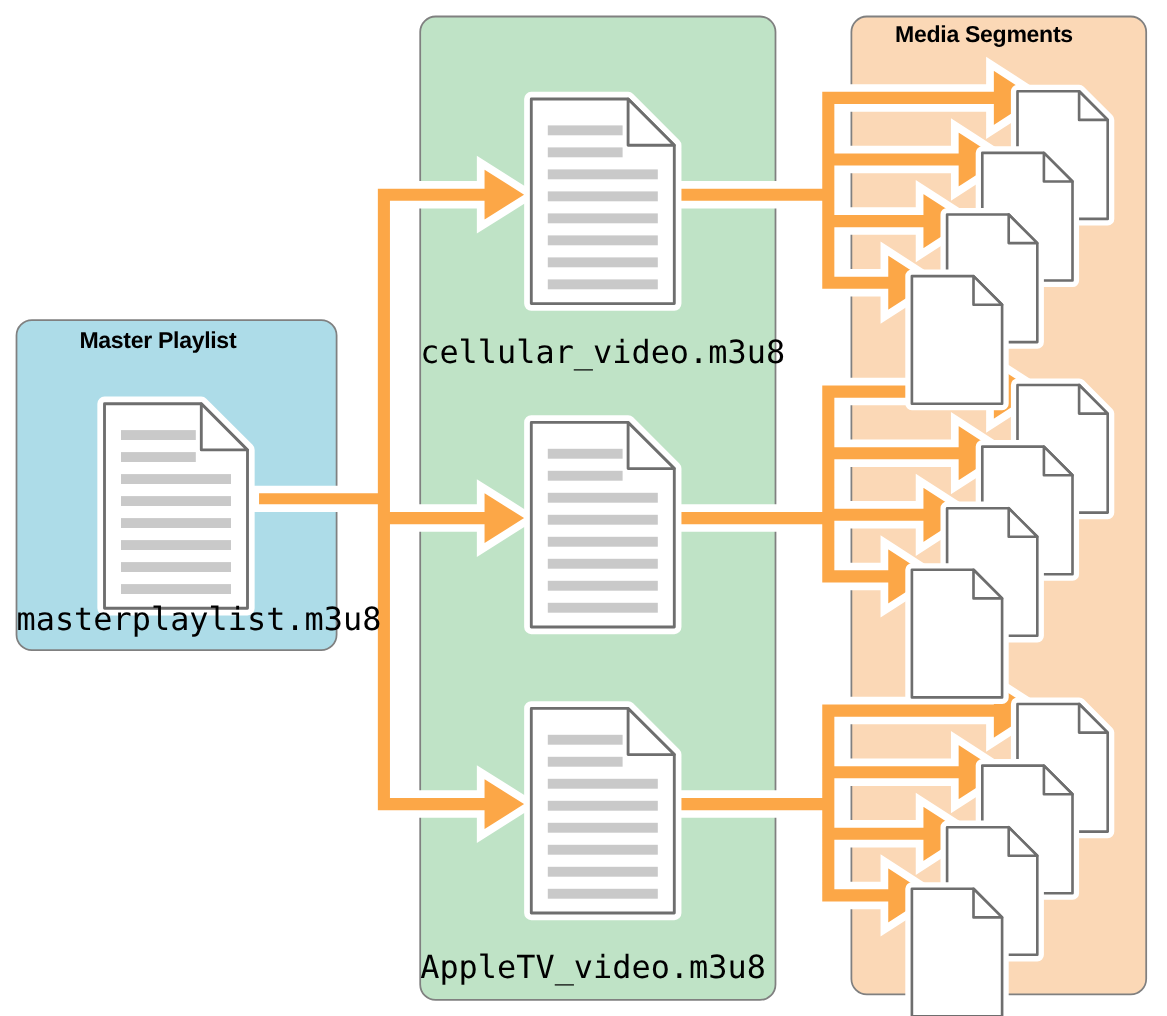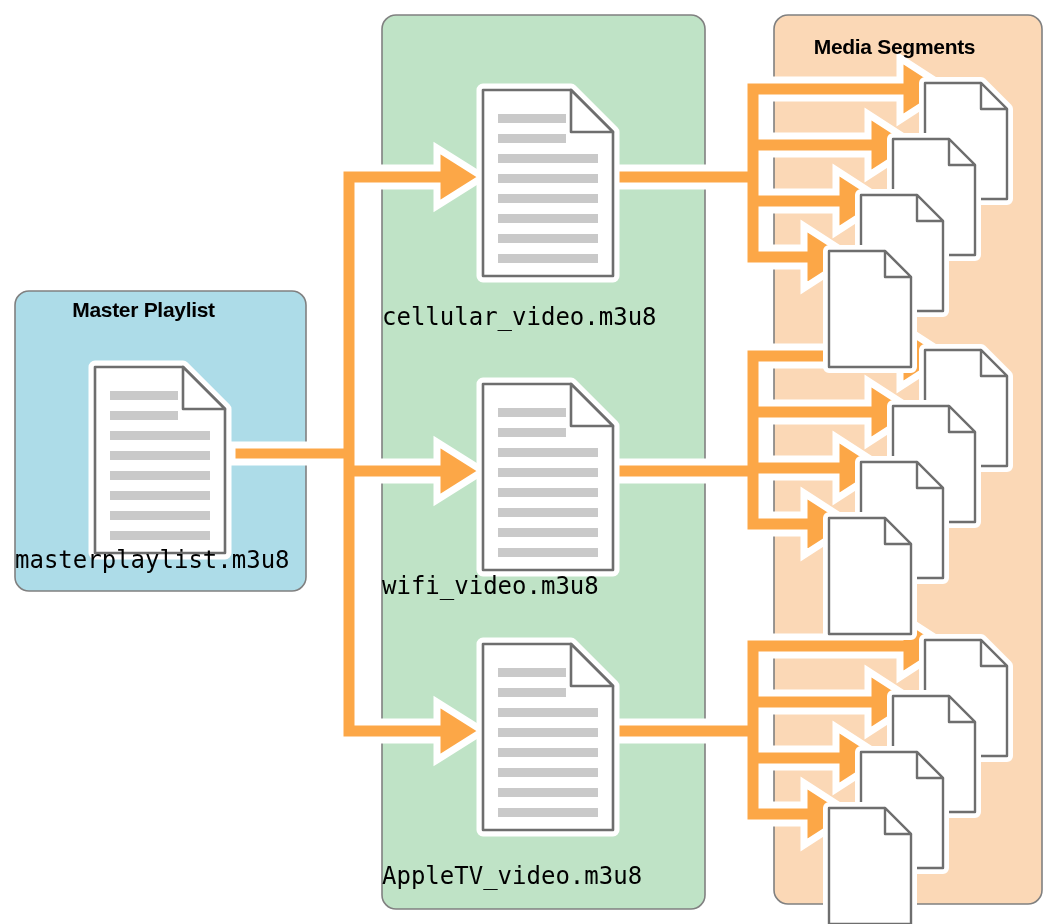--- a/index.html
+++ b/index.html
@@ -3,21 +3,21 @@
 <meta charset="utf-8">
 <style>
   html,body{margin:0;padding:0;background:#fff;}
   body{width:1061px;height:924px;position:relative;overflow:hidden;
        font-family:"Liberation Sans",sans-serif;}
   #stage{position:absolute;inset:0;width:1061px;height:924px;}
   svg.layer{position:absolute;left:0;top:0;width:1061px;height:924px;}
   .panel-title{position:absolute;font-weight:bold;font-size:21px;color:#000;
        text-align:center;letter-spacing:-0.3px;white-space:nowrap;}
   .file-label{position:absolute;font-family:"DejaVu Sans Mono","Liberation Mono",monospace;
-       font-size:24px;color:#000;text-align:left;white-space:nowrap;letter-spacing:0px;}
+       font-size:29px;color:#000;text-align:center;white-space:nowrap;letter-spacing:0px;}
 </style>
 </head>
 <body>
 
 <div id="stage">
 
   <svg class="layer" viewBox="0 0 1061 924">
     <rect x="15" y="291" width="291" height="300" rx="14" ry="14" fill="#ADDCE8" stroke="#808080" stroke-width="1.6"></rect>
     <rect x="382" y="15" width="323" height="894" rx="14" ry="14" fill="#BFE3C6" stroke="#808080" stroke-width="1.6"></rect>
     <rect x="774" y="15" width="268" height="889" rx="14" ry="14" fill="#FBD8B6" stroke="#808080" stroke-width="1.6"></rect>
@@ -164,23 +164,22 @@
 
     <use href="#linedoc" x="95" y="367"></use>
     <use href="#linedoc" x="483" y="90"></use>
     <use href="#linedoc" x="483" y="384"></use>
     <use href="#linedoc" x="483" y="644"></use>
   </svg>
 
   <div class="panel-title" style="left:15px;top:298px;width:257px;">Master Playlist</div>
 
 
-  <div class="panel-title" style="left:774px;top:35px;width:241px;">Media Segments</div>
+  <div class="panel-title" style="left:774px;top:20px;width:241px;">Media Segments</div>
 
   <div class="file-label" style="left:15px;top:546px;width:241px;">masterplaylist.m3u8</div>
 
   <div class="file-label" style="left:382px;top:303px;width:323px;">cellular_video.m3u8</div>
 
-  <div class="file-label" style="left:382px;top:572px;width:323px;">wifi_video.m3u8</div>
 
   <div class="file-label" style="left:382px;top:862px;width:257px;">AppleTV_video.m3u8</div>
 
 </div>
 
 </body></html>

